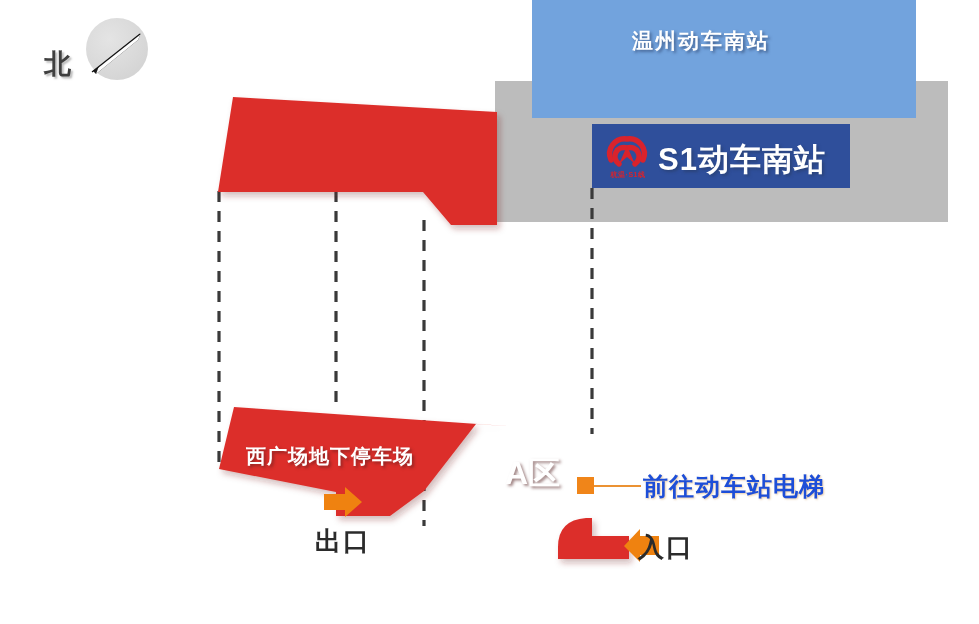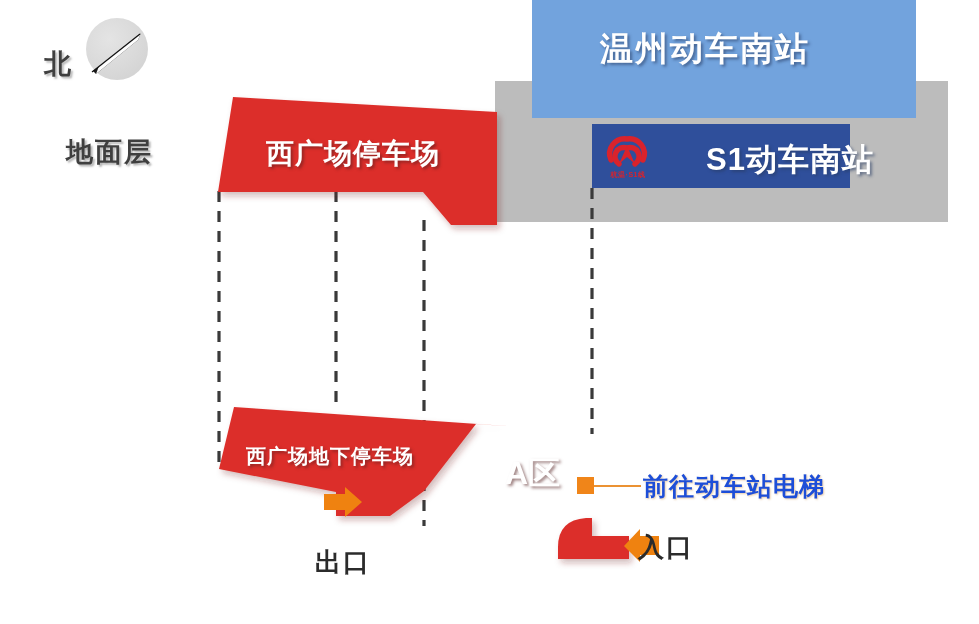--- a/index.html
+++ b/index.html
@@ -371,44 +371,42 @@
     <svg width="46" height="44" viewBox="0 0 46 44">
       <g fill="none" stroke="#d9232c" stroke-width="5.4" stroke-linecap="round">
         <path d="M7,30 A15,15 0 0 1 23,9 A15,15 0 0 1 39,30"></path>
         <path d="M15,34 A9,9 0 0 1 23,18 A9,9 0 0 1 31,34"></path>
       </g>
       <path d="M23,16 L31,34 L23,27 L15,34 Z" fill="#d9232c"></path>
     </svg>
   </div>
   <div class="s1-logo-sub" style="left:600px; top:170px; width:56px; text-align:center;">杭温·S1线</div>
 
-  <div class="blue-title" style="left:600px; top:27px; font-size:33px; letter-spacing:2px;">温州动车南站</div>
-
-  <div class="blue-title" style="left:658px; top:139px; font-size:31px; letter-spacing:1px;margin-left:48px;">S1动车南站</div>
+  <div class="blue-title" style="left:632px; top:27px; font-size:21px; letter-spacing:2px;">温州动车南站</div>
+
+  <div class="blue-title" style="left:658px; top:139px; font-size:31px; letter-spacing:1px;">S1动车南站</div>
 
   <div class="compass-circle" style="left:86px; top:18px; width:62px; height:62px;"></div>
   <svg class="layer" width="979" height="624" viewBox="0 0 979 624">
     <path d="M93,71 L141,33 L138,40 L96,74 Z" fill="#1a1a1a"></path>
     <path d="M141,33 L99,66 L96,74 L138,40 Z" fill="#fdfdfd"></path>
     <path d="M92,72 L140,34" stroke="#111" stroke-width="1.2" fill="none"></path>
   </svg>
   <div class="compass-label" style="left:44px; top:46px;">北</div>
 
-  <div class="lvl-label" style="left:66px; top:134px;">地面层</div>
-
-  <div class="zone-label" style="left:266px; top:135px; font-size:28px; letter-spacing:1px;">西广场停车场</div>
+
 
   <div class="zone-label" style="left:246px; top:443px; font-size:20px; letter-spacing:1px;">西广场地下停车场</div>
 
   <div class="zone-label" style="left:505px; top:452px; font-size:32px;">A区</div>
 
   <svg class="layer" width="979" height="624" viewBox="0 0 979 624">
     <path d="M324,494 L345,494 L345,487 L362,502 L345,517 L345,510 L324,510 Z" fill="#ef8210"></path>
   </svg>
-  <div class="gate-label" style="left:315px; top:545px; letter-spacing:2px;">出口</div>
+  <div class="gate-label" style="left:315px; top:524px; letter-spacing:2px;">出口</div>
 
   <svg class="layer" width="979" height="624" viewBox="0 0 979 624">
     <path d="M659,536 L640,536 L640,529 L624,546 L640,562 L640,555 L659,555 Z" fill="#ef8210"></path>
   </svg>
   <div class="gate-label" style="left:638px; top:530px; letter-spacing:2px;">入口</div>
 
   <div class="orange-marker" style="left:577px; top:477px; width:17px; height:17px;"></div>
   <div class="leader-line" style="left:594px; top:485px; width:47px;"></div>
   <div class="elev-label" style="left:643px; top:470px; letter-spacing:1px;">前往动车站电梯</div>
 

